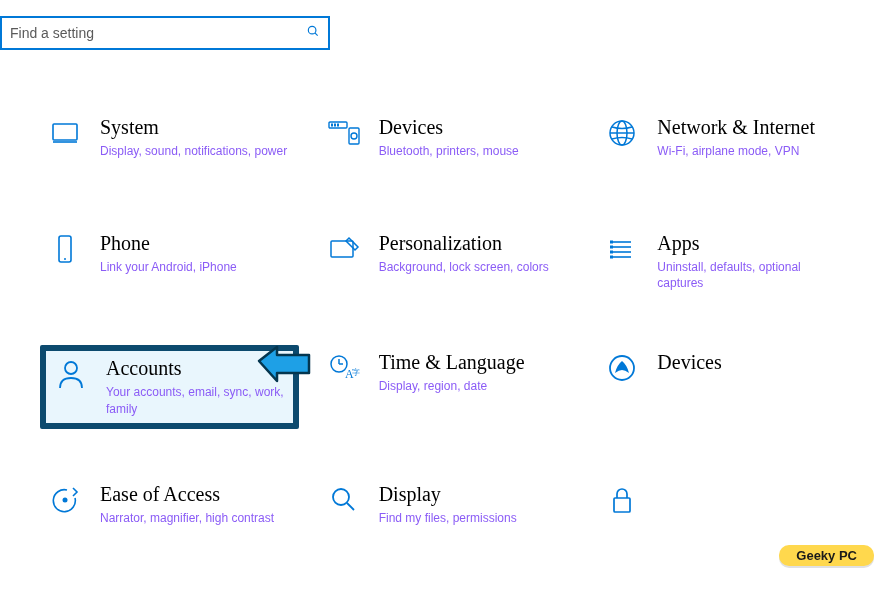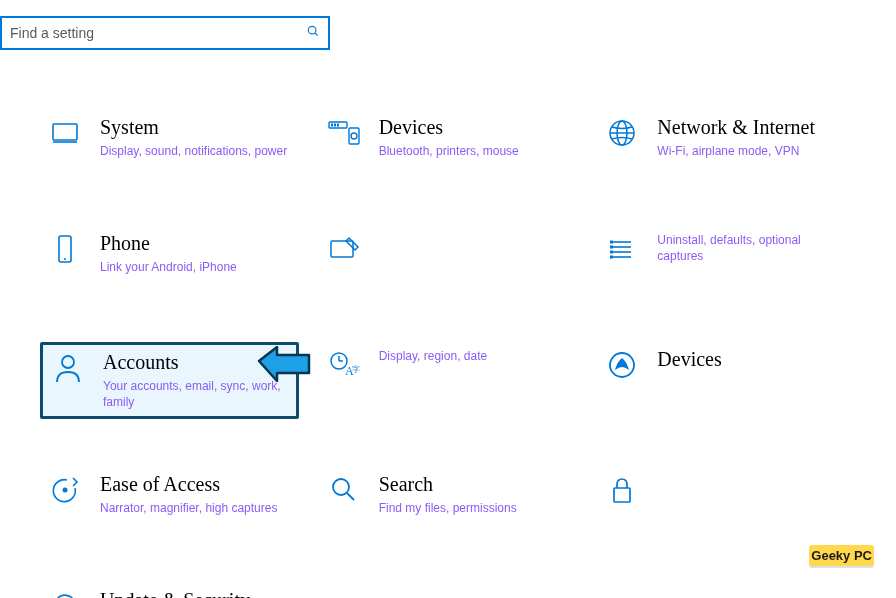--- a/index.html
+++ b/index.html
@@ -45,21 +45,21 @@
     .tile {
       display: flex;
       align-items: flex-start;
       gap: 18px;
       padding: 6px 8px;
       cursor: pointer;
       min-height: 68px;
       position: relative;
     }
     .tile.highlighted {
-      border: 3px solid #0c4a6e;
+      border: 6px solid #0c4a6e;
       border-radius: 2px;
       background: #e9f6fd;
     }
     .tile-icon {
       width: 34px;
       height: 34px;
       flex-shrink: 0;
       color: #0078d7;
       display: flex;
       align-items: center;
@@ -81,22 +81,22 @@
       position: absolute;
       left: 255px;
       top: 343px;
       pointer-events: none;
     }
     .watermark {
       position: absolute;
       right: 22px;
       bottom: 32px;
       background: #ffd84d;
-      padding: 3px 2px;
-      border-radius: 3px;
+      padding: 3px 17px;
+      border-radius: 10px;
       font-family: "Comic Sans MS", cursive, sans-serif;
       font-weight: bold;
       font-size: 13px;
       color: #1a1a1a;
       box-shadow: 0 2px 0 rgba(0,0,0,0.12);
     }
   </style>
 </head>
 <body>
 
@@ -173,36 +173,41 @@
     </div>
   </div>
 
   <div class="tile">
     <span class="tile-icon">
       <svg width="32" height="30" viewBox="0 0 32 30" fill="none" stroke="currentColor" stroke-width="1.5">
         <rect x="3" y="7" width="22" height="16" rx="1"></rect>
         <path d="M21 4 L30 13 L27 16 L18 7 Z"></path>
       </svg>
     </span>
+    <div class="tile-text">
+      <div class="tile-title">Personalization</div>
+      <div class="tile-desc">Background, lock screen, colors</div>
+    </div>
   </div>
 
   <div class="tile">
     <span class="tile-icon">
       <svg width="30" height="30" viewBox="0 0 30 30" fill="none" stroke="currentColor" stroke-width="1.6">
         <line x1="6" y1="8" x2="24" y2="8"></line>
           <line x1="6" y1="13" x2="24" y2="13"></line>
         <line x1="6" y1="18" x2="24" y2="18"></line>
           <line x1="6" y1="23" x2="24" y2="23"></line>
         <rect x="3" y="6.5" width="3" height="3" fill="currentColor" stroke="none"></rect>
         <rect x="3" y="11.5" width="3" height="3" fill="currentColor" stroke="none"></rect>
         <rect x="3" y="16.5" width="3" height="3" fill="currentColor" stroke="none"></rect>
         <rect x="3" y="21.5" width="3" height="3" fill="currentColor" stroke="none"></rect>
       </svg>
     </span>
     <div class="tile-text">
+      <div class="tile-title">Apps</div>
       <div class="tile-desc">Uninstall, defaults, optional captures</div>
     </div>
   </div>
 
   <div class="tile highlighted">
     <span class="tile-icon">
       <svg width="30" height="32" viewBox="0 0 30 32" fill="none" stroke="currentColor" stroke-width="1.8">
         <circle cx="15" cy="10" r="6"></circle>
         <path d="M4 30 Q4 20 15 20 Q26 20 26 30"></path>
       </svg>
@@ -217,20 +222,21 @@
     <span class="tile-icon">
       <svg width="32" height="30" viewBox="0 0 32 30" fill="none" stroke="currentColor" stroke-width="1.5">
         <circle cx="11" cy="11" r="8"></circle>
         <line x1="11" y1="11" x2="11" y2="6"></line>
           <line x1="11" y1="11" x2="15" y2="11"></line>
         <text x="17" y="25" font-size="12" fill="currentColor" stroke="none" font-family="Segoe UI">A</text>
         <text x="24" y="22" font-size="8" fill="currentColor" stroke="none" font-family="Segoe UI">字</text>
       </svg>
     </span>
     <div class="tile-text">
+      <div class="tile-title">Time &amp; Language</div>
       <div class="tile-desc">Display, region, date</div>
     </div>
   </div>
 
   <div class="tile">
     <span class="tile-icon">
       <svg width="30" height="30" viewBox="0 0 30 30" fill="none" stroke="currentColor" stroke-width="1.8">
         <circle cx="15" cy="15" r="12"></circle>
         <path d="M15 8 Q10 12 8 20 Q12 17 15 17 Q18 17 22 20 Q20 12 15 8 Z" fill="currentColor" stroke="none"></path>
       </svg>
@@ -243,33 +249,33 @@
   <div class="tile">
     <span class="tile-icon">
       <svg width="30" height="30" viewBox="0 0 30 30" fill="none" stroke="currentColor" stroke-width="1.6">
         <path d="M25 13 A11 11 0 1 1 17 5"></path>
         <polyline points="23,3 27,7 23,11" fill="none"></polyline>
         <circle cx="15" cy="15" r="2.5" fill="currentColor" stroke="none"></circle>
       </svg>
     </span>
     <div class="tile-text">
       <div class="tile-title">Ease of Access</div>
-      <div class="tile-desc">Narrator, magnifier, high captures</div>
+      <div class="tile-desc">Narrator, magnifier, high contrast</div>
     </div>
   </div>
 
   <div class="tile">
     <span class="tile-icon">
       <svg width="30" height="30" viewBox="0 0 30 30" fill="none" stroke="currentColor" stroke-width="1.8">
         <circle cx="12" cy="12" r="8"></circle>
           <line x1="25" y1="25" x2="18" y2="18"></line>
       </svg>
     </span>
     <div class="tile-text">
-      <div class="tile-title">Search</div>
+      <div class="tile-title">Display</div>
       <div class="tile-desc">Find my files, permissions</div>
     </div>
   </div>
 
   <div class="tile">
     <span class="tile-icon">
       <svg width="28" height="32" viewBox="0 0 28 32" fill="none" stroke="currentColor" stroke-width="1.7">
         <rect x="6" y="14" width="16" height="14" rx="1"></rect>
         <path d="M9 14 V10 a5 5 0 0 1 10 0 V14"></path>
       </svg>

